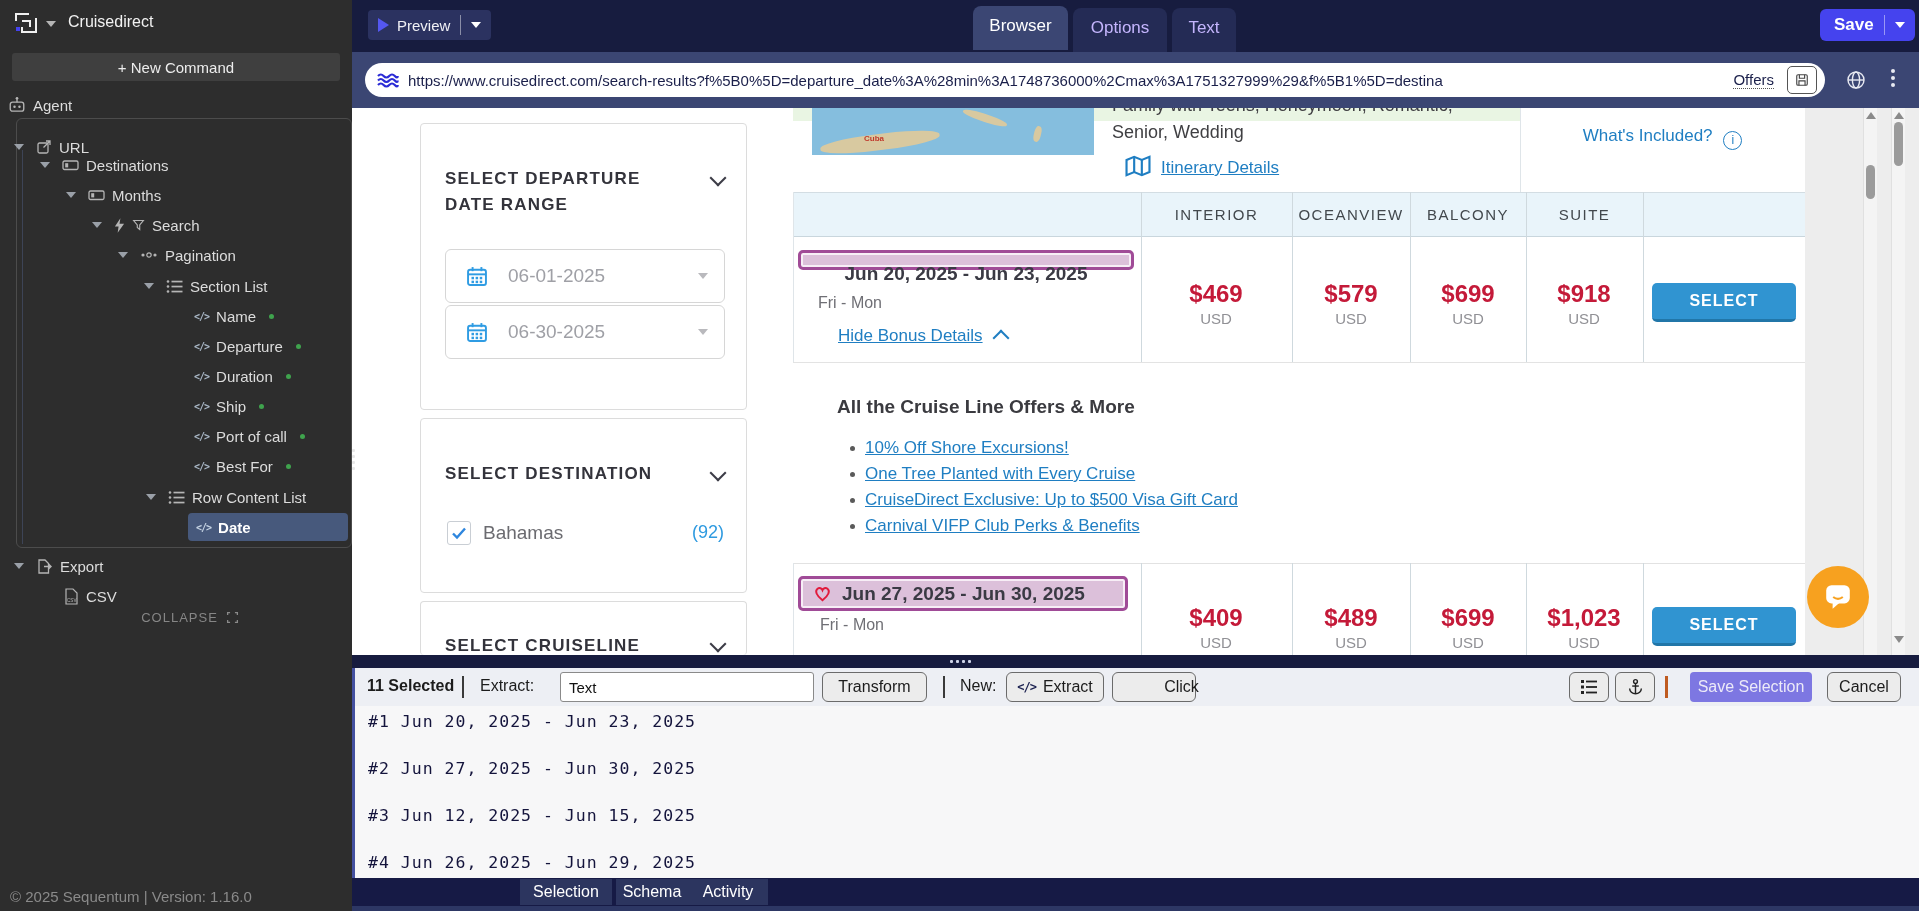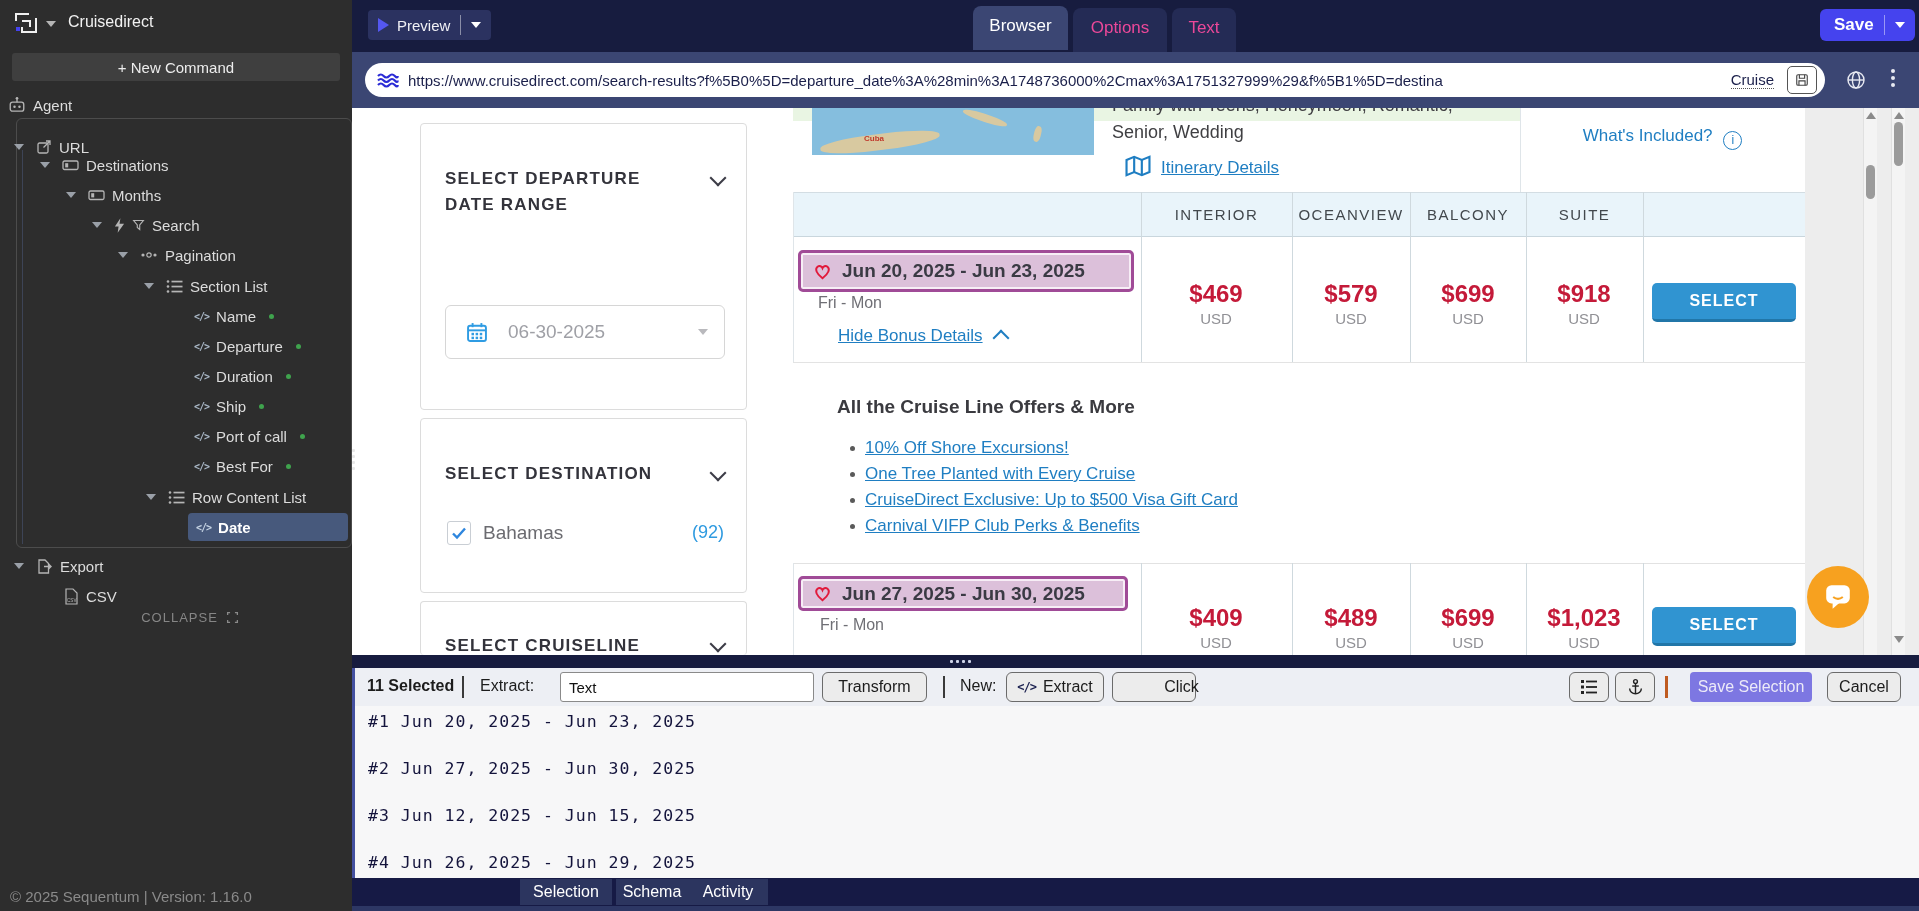--- a/index.html
+++ b/index.html
@@ -25,21 +25,21 @@
 
   
   .topbar{left:352px;top:0;width:1567px;height:52px;background:#171c3f;z-index:4;}
   .urlrow{left:352px;top:52px;width:1567px;height:56px;background:#3b4673;z-index:4;}
   .previewbtn{left:16px;top:10px;height:30px;background:#2b3260;border-radius:4px;display:flex;align-items:center;color:#f0f0f5;font-size:15px;cursor:pointer;}
   .playtri{width:0;height:0;border-top:7px solid transparent;border-bottom:7px solid transparent;border-left:11px solid #5457f0;margin:0 8px 0 10px;}
   .vsep-lite{width:1px;height:20px;background:rgba(255,255,255,.45);margin:0 0 0 10px;}
   .caretdn{width:0;height:0;border-left:5px solid transparent;border-right:5px solid transparent;border-top:6px solid #fff;margin:0 10px;}
   .tab{position:absolute;top:8px;height:44px;border-radius:8px 8px 0 0;display:flex;align-items:flex-start;justify-content:center;padding-top:10px;font-size:17px;cursor:pointer;box-sizing:border-box;}
   .tab.on{top:6px;background:#3b4673;color:#fff;}
-  .tab.off{background:#242b55;color:#ec4899;}
+  .tab.off{background:#242b55;color:#c4b5fd;}
   .savebtn{left:1468px;top:9px;height:32px;background:#4543ee;border-radius:6px;display:flex;align-items:center;color:#fff;font-size:17px;font-weight:bold;cursor:pointer;}
   .urlpill{left:13px;top:11px;width:1460px;height:34px;background:#fff;border-radius:17px;display:flex;align-items:center;padding:0 8px 0 12px;box-sizing:border-box;gap:9px;}
   .urltext{flex:1;font-size:15px;color:#1a1f4a;white-space:nowrap;overflow:hidden;}
   .successlbl{font-size:15px;color:#1a1f4a;border-bottom:1px dotted #555;margin-right:4px;cursor:pointer;}
   .iconbtn-url{width:28px;height:26px;border:1px solid #555;border-radius:5px;display:flex;align-items:center;justify-content:center;cursor:pointer;background:#fff;}
 
   
   .bpane{left:357px;top:108px;width:1562px;height:547px;background:#fff;overflow:hidden;z-index:3;}
   .card{position:absolute;left:63px;width:327px;background:#fff;border:1px solid #dcdcdc;border-radius:4px;box-sizing:border-box;}
   .fhead{font-size:17px;font-weight:bold;color:#33333b;letter-spacing:1.2px;line-height:26px;}
@@ -121,21 +121,21 @@
   <div class="ab urlrow">
     <div class="ab urlpill">
       <svg width="22" height="15" viewBox="0 0 22 15">
         <g stroke="#2b2bd6" stroke-width="2.2" fill="none">
           <path d="M1 3 q2.8 -3 5.6 0 t5.6 0 t5.6 0 t3 0"></path>
           <path d="M1 7.5 q2.8 -3 5.6 0 t5.6 0 t5.6 0 t3 0"></path>
           <path d="M1 12 q2.8 -3 5.6 0 t5.6 0 t5.6 0 t3 0"></path>
         </g>
       </svg>
       <span class="urltext">https://www.cruisedirect.com/search-results?f%5B0%5D=departure_date%3A%28min%3A1748736000%2Cmax%3A1751327999%29&amp;f%5B1%5D=destina</span>
-      <span class="successlbl">Cruise</span>
+      <span class="successlbl">Offers</span>
       <span class="iconbtn-url">
         <svg width="14" height="14" viewBox="0 0 16 16">
           <g stroke="#444" stroke-width="1.3" fill="none">
             <rect x="2" y="2" width="12" height="12" rx="1.5"></rect>
             <path d="M5 2 v4 h6 v-4"></path>
             <path d="M4.5 14 v-5 h7 v5"></path>
           </g>
         </svg>
       </span>
     </div>
@@ -151,20 +151,40 @@
       <i style="width:4px;height:4px;border-radius:50%;background:#e8eaf2;"></i>
       <i style="width:4px;height:4px;border-radius:50%;background:#e8eaf2;"></i>
     </div>
   </div>
 
   <div class="ab bpane">
 
     <div class="card" style="top:15px;height:287px;">
       <div class="ab fhead" style="left:24px;top:42px;width:240px;">SELECT DEPARTURE DATE RANGE</div>
       <div class="chev" style="right:22px;top:48px;"></div>
+      <div class="dinput" style="top:125px;">
+        <svg width="22" height="22" viewBox="0 0 16 16" style="margin-left:20px;">
+          <g stroke="#2f9ce3" stroke-width="1.4" fill="none">
+            <rect x="1.5" y="3.5" width="13" height="11" rx="1.5"></rect>
+            <line x1="1.5" y1="6.8" x2="14.5" y2="6.8"></line>
+            <line x1="4.8" y1="1.5" x2="4.8" y2="4.5"></line>
+            <line x1="11.2" y1="1.5" x2="11.2" y2="4.5"></line>
+          </g>
+          <g fill="#2f9ce3">
+            <rect x="4" y="8.6" width="1.8" height="1.8"></rect>
+              <rect x="7" y="8.6" width="1.8" height="1.8"></rect>
+              <rect x="10" y="8.6" width="1.8" height="1.8"></rect>
+            <rect x="4" y="11.4" width="1.8" height="1.8"></rect>
+              <rect x="7" y="11.4" width="1.8" height="1.8"></rect>
+              <rect x="10" y="11.4" width="1.8" height="1.8"></rect>
+          </g>
+        </svg>
+        <span class="dtext">06-01-2025</span>
+        <span class="dcaret"></span>
+      </div>
       <div class="dinput" style="top:181px;">
         <svg width="22" height="22" viewBox="0 0 16 16" style="margin-left:20px;">
           <g stroke="#2f9ce3" stroke-width="1.4" fill="none">
             <rect x="1.5" y="3.5" width="13" height="11" rx="1.5"></rect>
             <line x1="1.5" y1="6.8" x2="14.5" y2="6.8"></line>
             <line x1="4.8" y1="1.5" x2="4.8" y2="4.5"></line>
             <line x1="11.2" y1="1.5" x2="11.2" y2="4.5"></line>
           </g>
           <g fill="#2f9ce3">
             <rect x="4" y="8.6" width="1.8" height="1.8"></rect>
@@ -233,21 +253,21 @@
     <div class="colhdr" style="left:1169px;width:117px;">SUITE</div>
 
     <div class="vline" style="left:436px;top:84px;height:170px;"></div>
     <div class="vline" style="left:784px;top:84px;height:170px;background:#cfd9de;"></div>
     <div class="vline" style="left:935px;top:84px;height:170px;background:#cfd9de;"></div>
     <div class="vline" style="left:1053px;top:84px;height:170px;background:#cfd9de;"></div>
     <div class="vline" style="left:1169px;top:84px;height:170px;background:#cfd9de;"></div>
     <div class="vline" style="left:1286px;top:84px;height:170px;background:#cfd9de;"></div>
     <div class="vline" style="left:1448px;top:84px;height:170px;"></div>
 
-    <div class="datepill" style="left:441px;top:142px;width:336px;height:42px;">
+    <div class="datepill" style="left:441px;top:142px;width:336px;height:20px;flex-direction:column;">
       <svg width="19" height="17" viewBox="0 0 16 15">
         <path d="M8 13.5 C2.4 9.2 1.2 5.2 3.6 3.3 C5.5 1.9 7.4 3.1 8 4.6 C8.6 3.1 10.5 1.9 12.4 3.3 C14.8 5.2 13.6 9.2 8 13.5 Z" stroke="#e11a3c" stroke-width="1.7" fill="none"></path>
       </svg>
       <span class="pilltext">Jun 20, 2025 - Jun 23, 2025</span>
     </div>
     <div class="days" style="left:461px;top:186px;">Fri - Mon</div>
     <div class="ab bluelink" style="left:481px;top:218px;font-size:17px;">Hide Bonus Details</div>
     <div class="ab" style="left:638px;top:224px;width:10px;height:10px;border-left:2px solid #1f7ec2;border-top:2px solid #1f7ec2;transform:rotate(45deg);"></div>
     <div class="price" style="left:799px;top:172px;">$469</div>
     <div class="usd" style="left:799px;top:202px;">USD</div>

